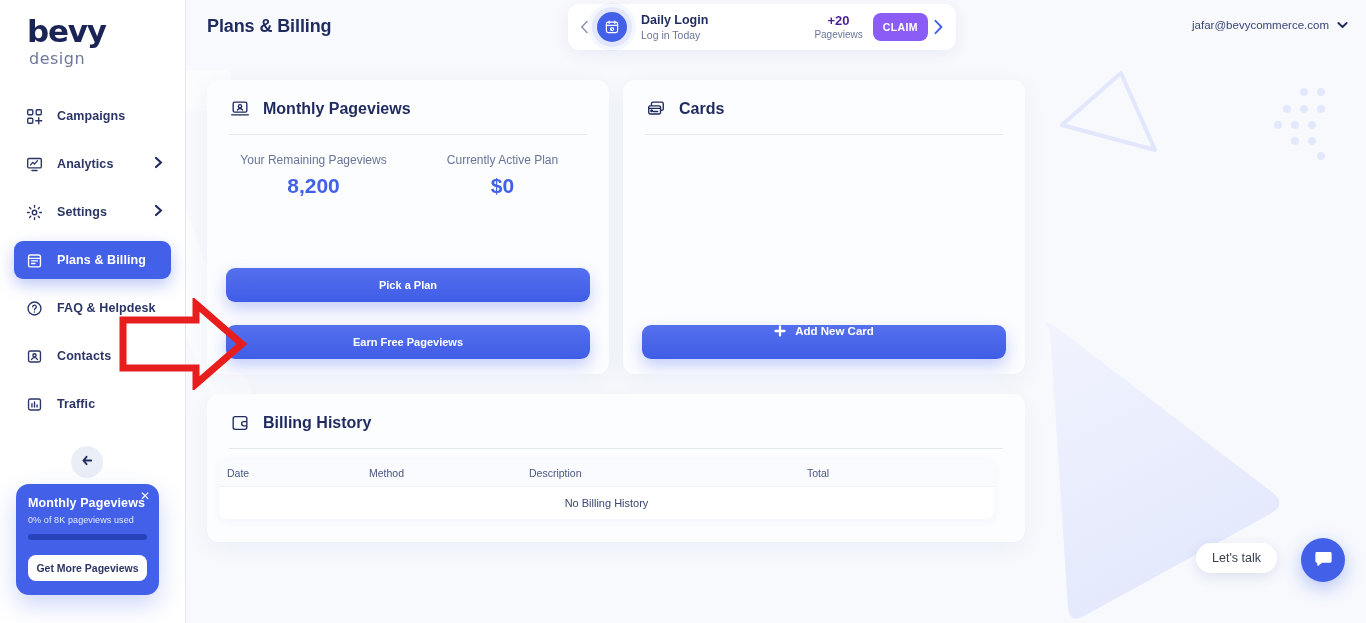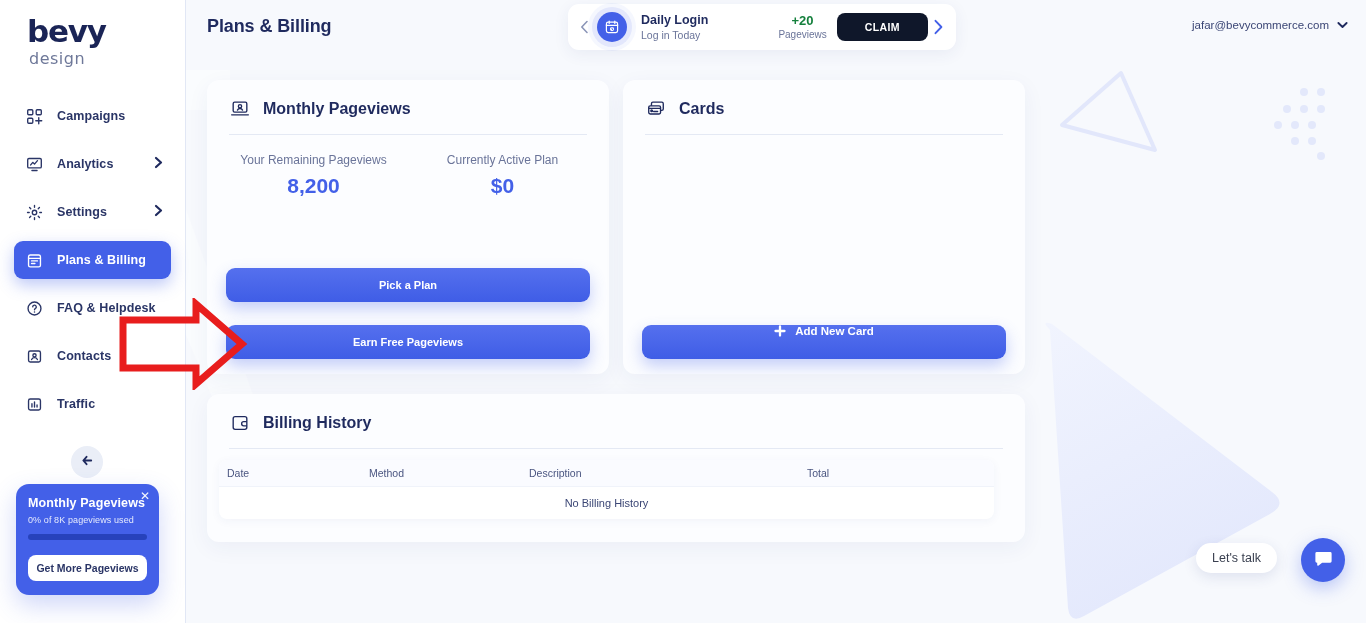--- a/index.html
+++ b/index.html
@@ -109,25 +109,25 @@
   .daily .badge {
     width: 30px; height: 30px; border-radius: 50%; background: #4360e8;
     display: flex; align-items: center; justify-content: center; flex: 0 0 30px;
     box-shadow: 0 0 0 5px rgba(67,96,232,.10), 0 0 0 9px rgba(67,96,232,.05);
     margin-left: 3px;
   }
   .daily .txt { margin-left: 14px; flex: 1; }
   .daily .t1 { font-size: 12.5px; font-weight: 700; color: #1f2a5e; line-height: 1.15; }
   .daily .t2 { font-size: 10.5px; color: #5d6party; color: #6a7499; margin-top: 2px; }
   .daily .pts { text-align: center; margin-right: 10px; }
-  .daily .pts .p1 { font-size: 13px; font-weight: 700; color: #15803d; line-height: 1.1; }
+  .daily .pts .p1 { font-size: 13px; font-weight: 700; color: #4c1d95; line-height: 1.1; }
   .daily .pts .p2 { font-size: 10px; color: #6a7499; margin-top: 1px; }
   .daily .claim {
-    background: #0f172a; color: #fff; border: 0; border-radius: 8px;
-    height: 28px; padding: 0 28px; font-size: 10.5px; font-weight: 700;
+    background: #8b5cf6; color: #fff; border: 0; border-radius: 8px;
+    height: 28px; padding: 0 10px; font-size: 10.5px; font-weight: 700;
     letter-spacing: .4px; cursor: pointer; font-family: "Liberation Sans", sans-serif;
   }
 
   
   .panel {
     position: absolute; background: #fcfdff; border-radius: 12px;
     box-shadow: 0 6px 22px rgba(44,62,128,.055);
     z-index: 2;
   }
   .panel-head { display: flex; align-items: center; padding: 18px 22px 0 22px; }

